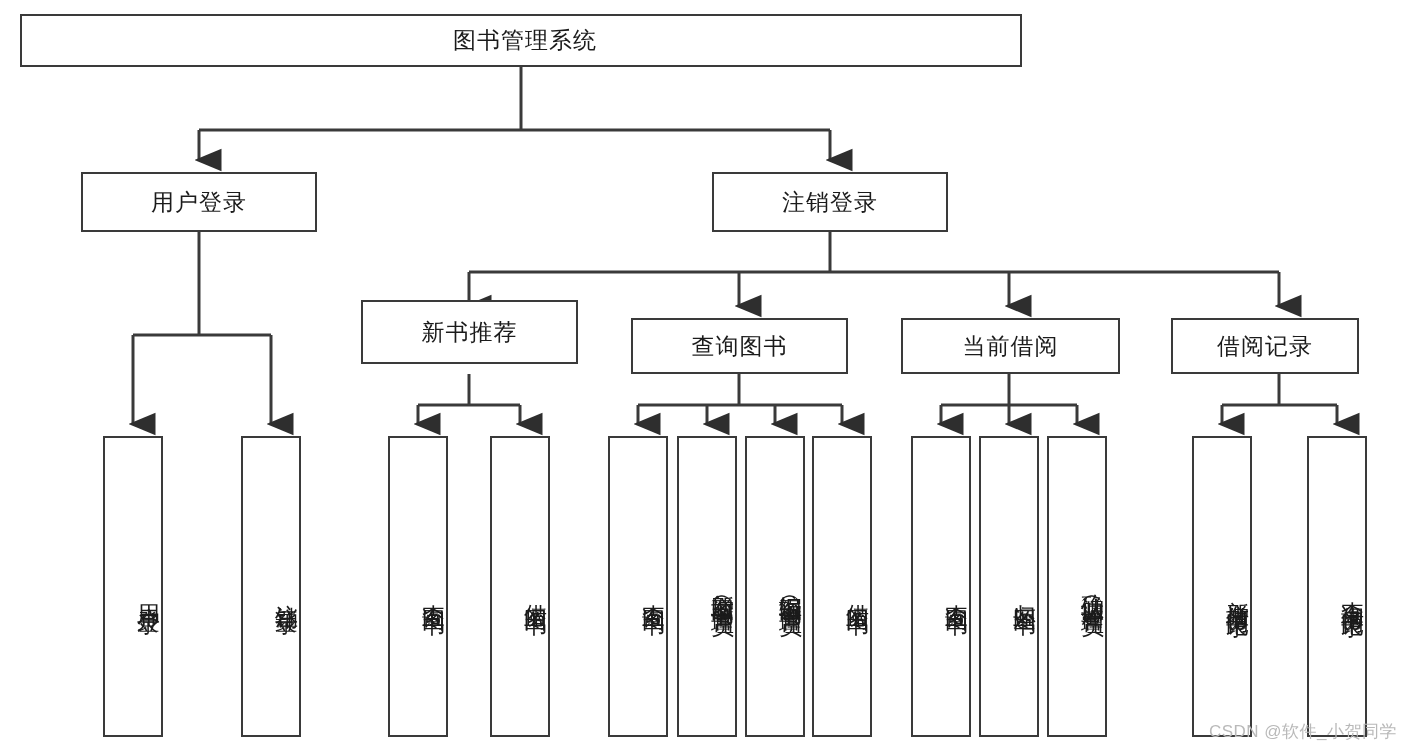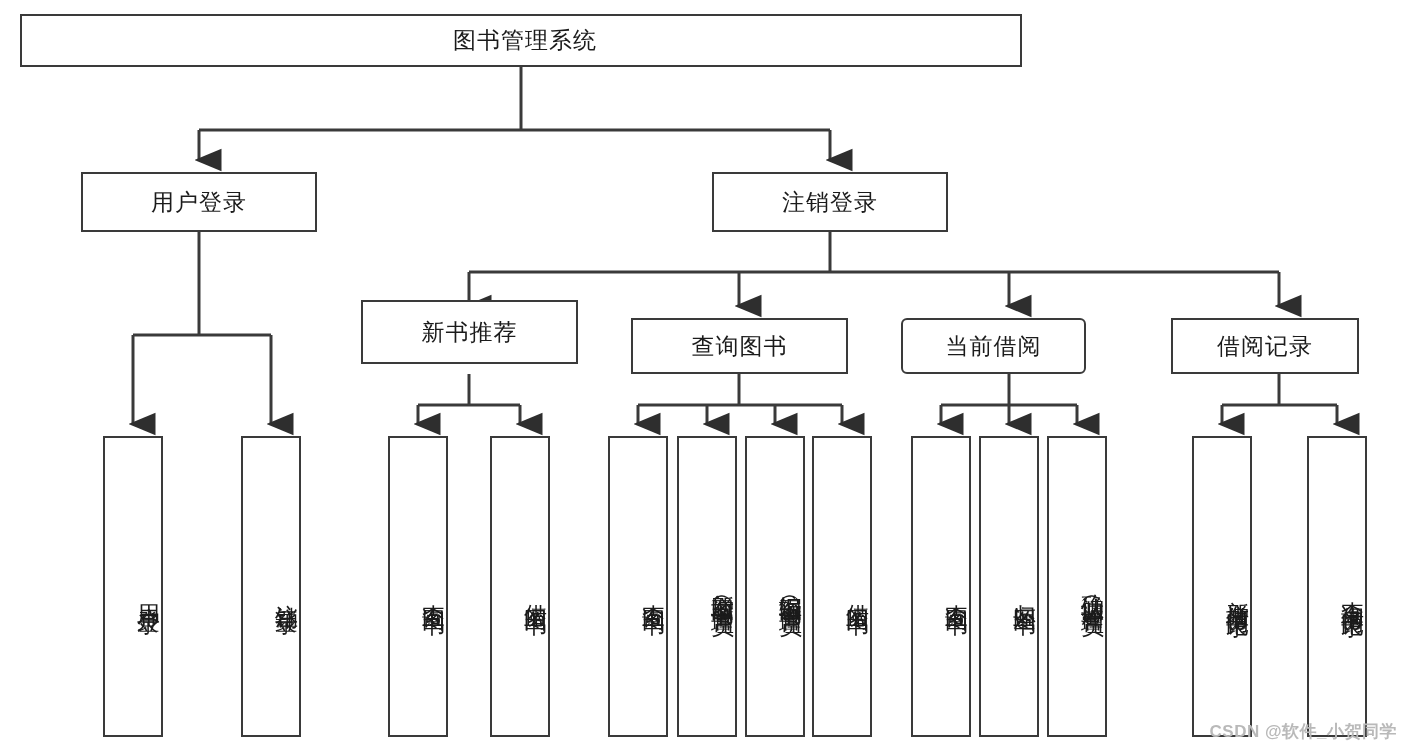--- a/index.html
+++ b/index.html
@@ -53,21 +53,20 @@
   .node.vert.tall { padding-top: 6px; }
   #watermark {
     position: absolute;
     right: 8px;
     bottom: 4px;
     font-size: 17px;
     color: #b9b9b9;
     letter-spacing: 0.5px;
     z-index: 5;
     white-space: nowrap;
-    font-weight: bold;
   }
 </style>
 </head>
 <body>
 
 <div id="canvas">
 
   <svg id="edges" viewBox="0 0 1405 747" width="1405" height="747">
     <defs>
       <marker id="arrow" viewBox="0 0 12 12" refX="6" refY="10" markerWidth="9" markerHeight="9" orient="auto-start-reverse">
@@ -130,21 +129,21 @@
   <div class="node horiz" style="left:712px; top:172px; width:236px; height:60px;">
     <span>注销登录</span>
   </div>
 
   <div class="node horiz" style="left:361px; top:300px; width:217px; height:64px;">
     <span>新书推荐</span>
   </div>
   <div class="node horiz" style="left:631px; top:318px; width:217px; height:56px;">
     <span>查询图书</span>
   </div>
-  <div class="node horiz" style="left:901px; top:318px; width:185px; height:56px;border-radius:6px;">
+  <div class="node horiz" style="left:901px; top:318px; width:219px; height:56px;">
     <span>当前借阅</span>
   </div>
   <div class="node horiz" style="left:1171px; top:318px; width:188px; height:56px;">
     <span>借阅记录</span>
   </div>
 
   <div class="node vert" style="left:103px; top:436px; width:60px; height:301px;">
     <span>用户登录</span>
   </div>
   <div class="node vert" style="left:241px; top:436px; width:60px; height:301px;">

